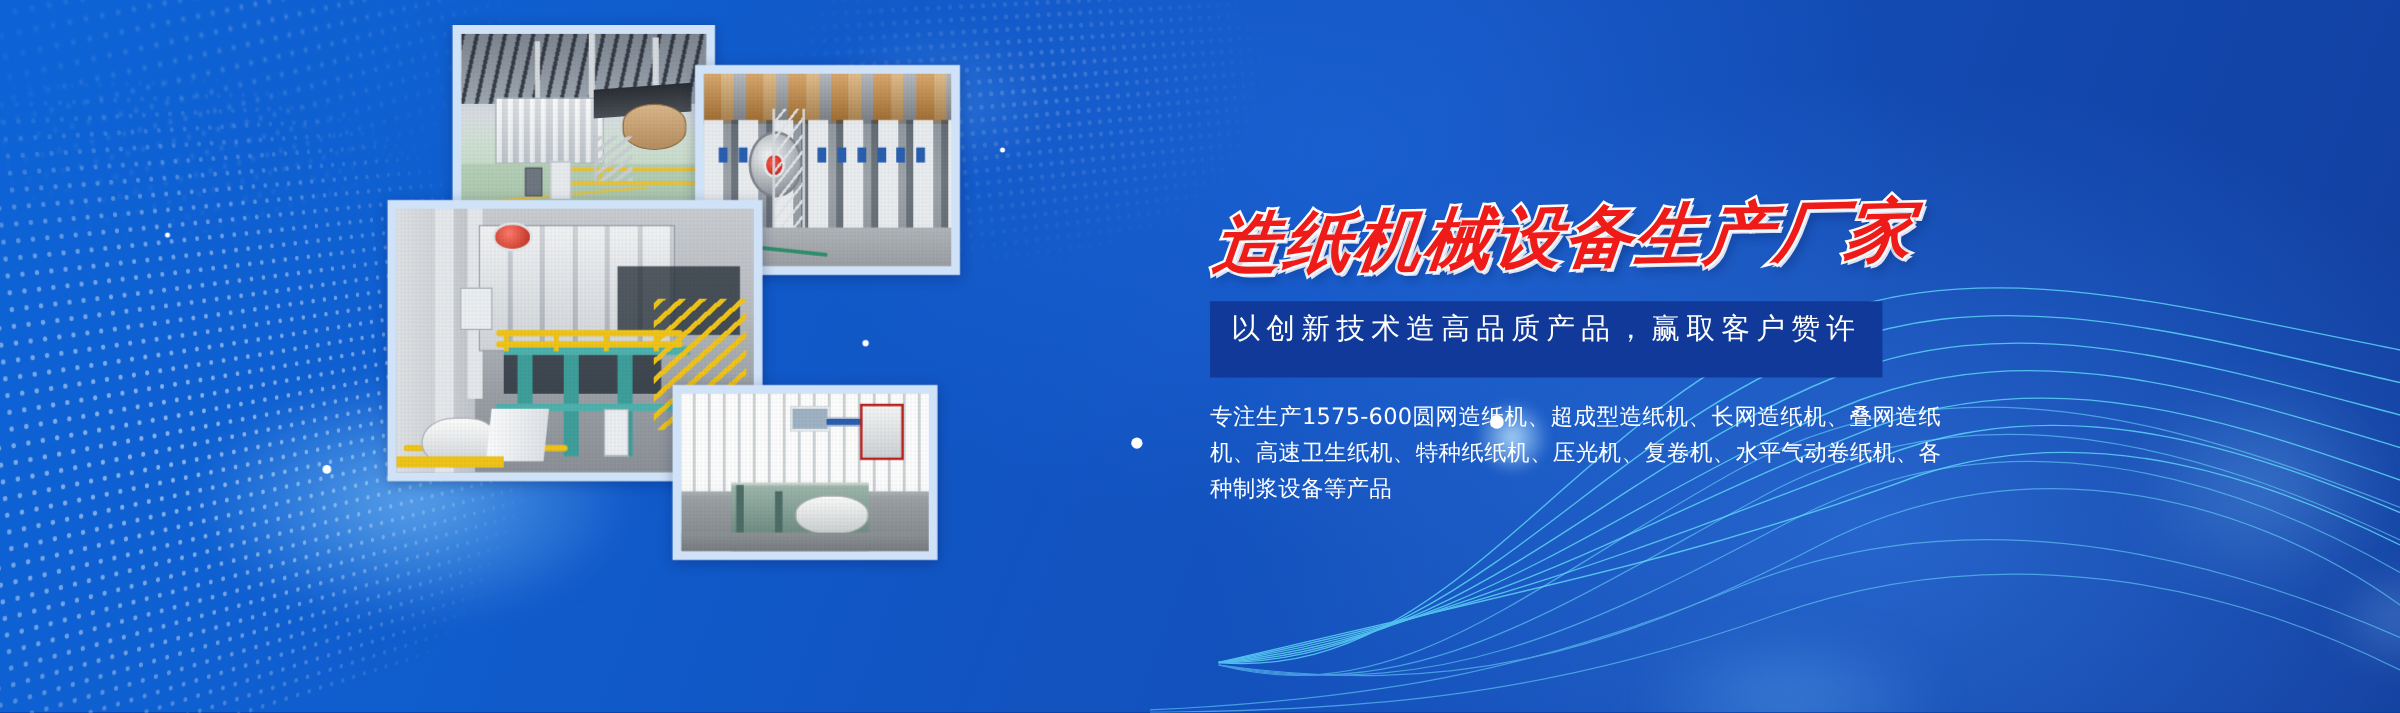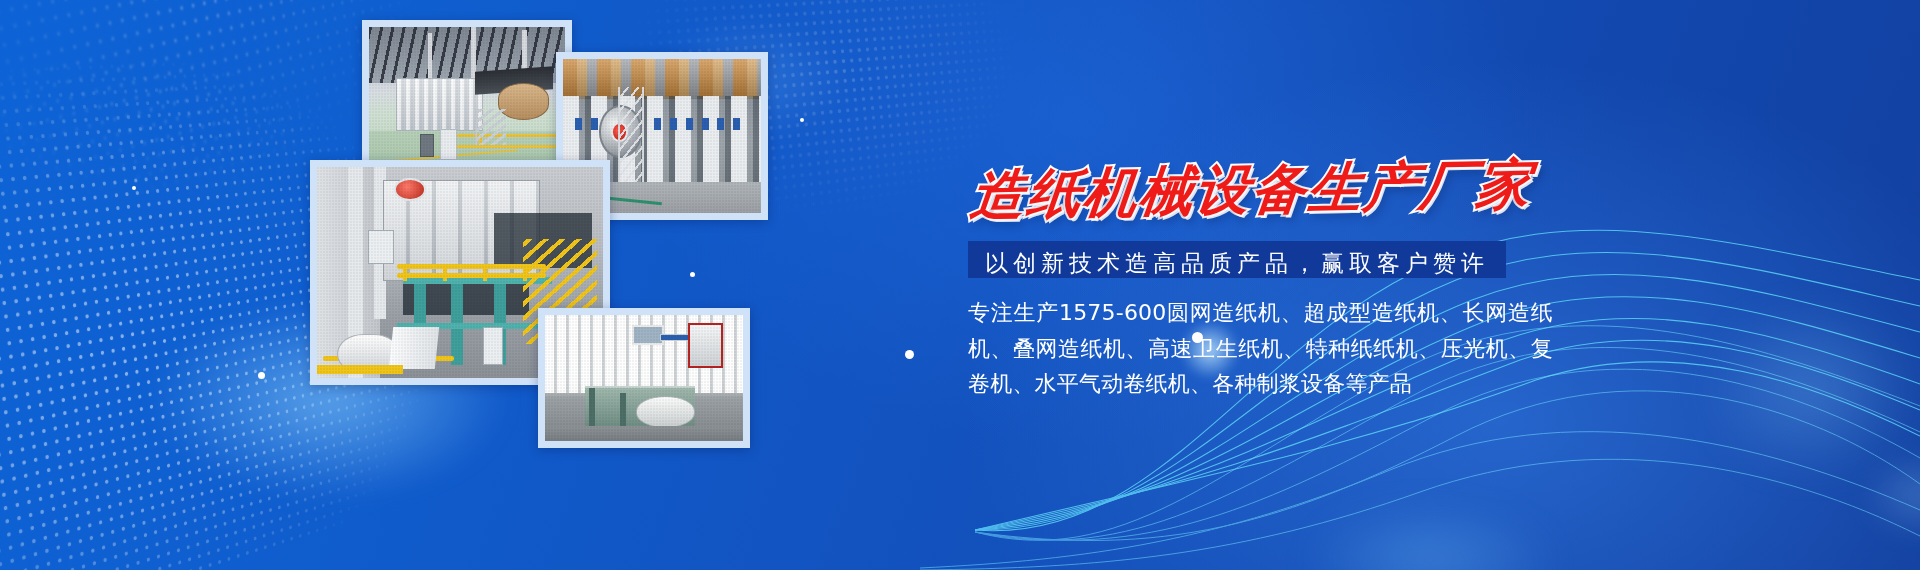--- a/index.html
+++ b/index.html
@@ -205,36 +205,36 @@
     text-shadow:
       0 0 1px #ffffff,
       3px 3px 0 rgba(255,255,255,.85),
       5px 6px 8px rgba(0,25,80,.35);
   }
 
   #subtitle-bar{
     margin-top:16px;
     display:inline-block;
     background:#10399a;
-    padding:9px 17px 2px 17px;
+    padding:9px 17px 26px 17px;
   }
   #subtitle{
     font-family:"DejaVu Sans","Liberation Sans", sans-serif;
     font-size:23px;
     color:#ffffff;
     letter-spacing:5px;
     white-space:nowrap;
     line-height:1.15;
   }
 
   #desc{
     margin-top:17px;
     width:585px;
     font-family:"DejaVu Sans","Liberation Sans", sans-serif;
-    font-size:22px;
+    font-size:18px;
     line-height:1.62;
     color:#ffffff;
     letter-spacing:.2px;
     text-align:justify;
     text-align-last:left;
   }
 </style>
 </head>
 <body>
 

